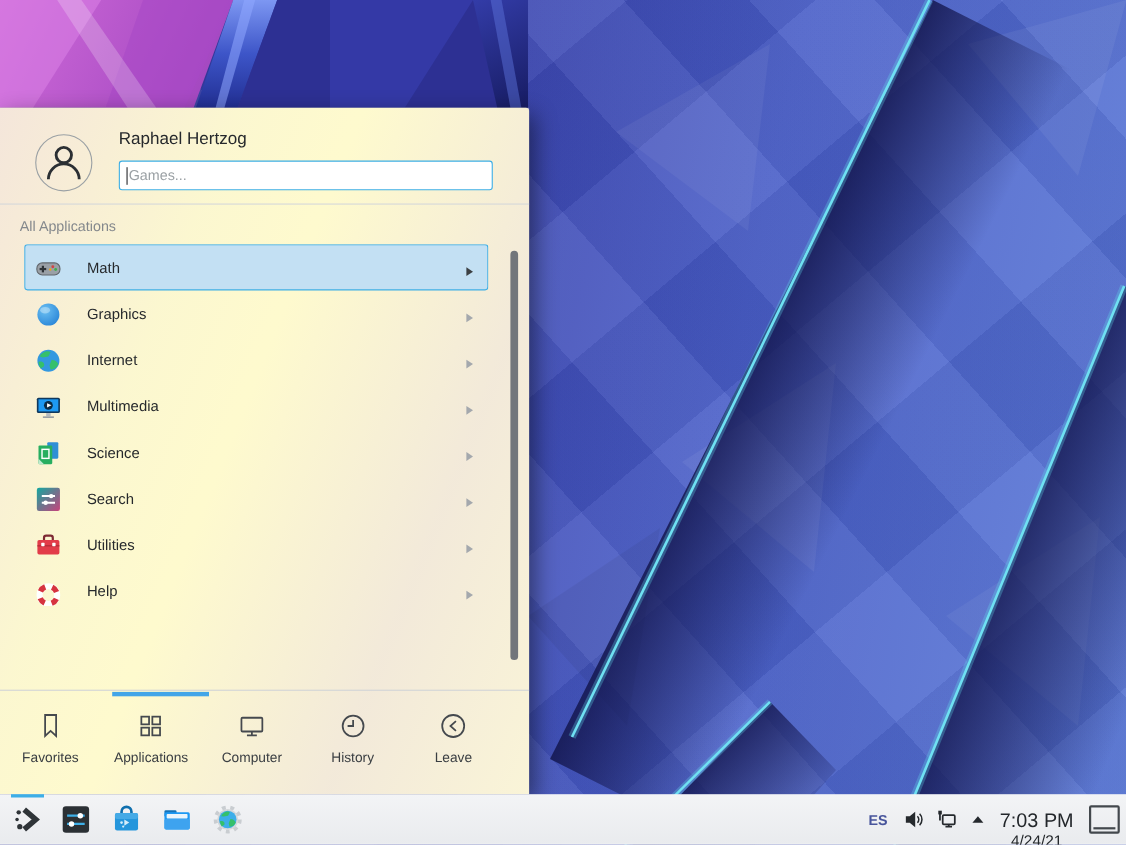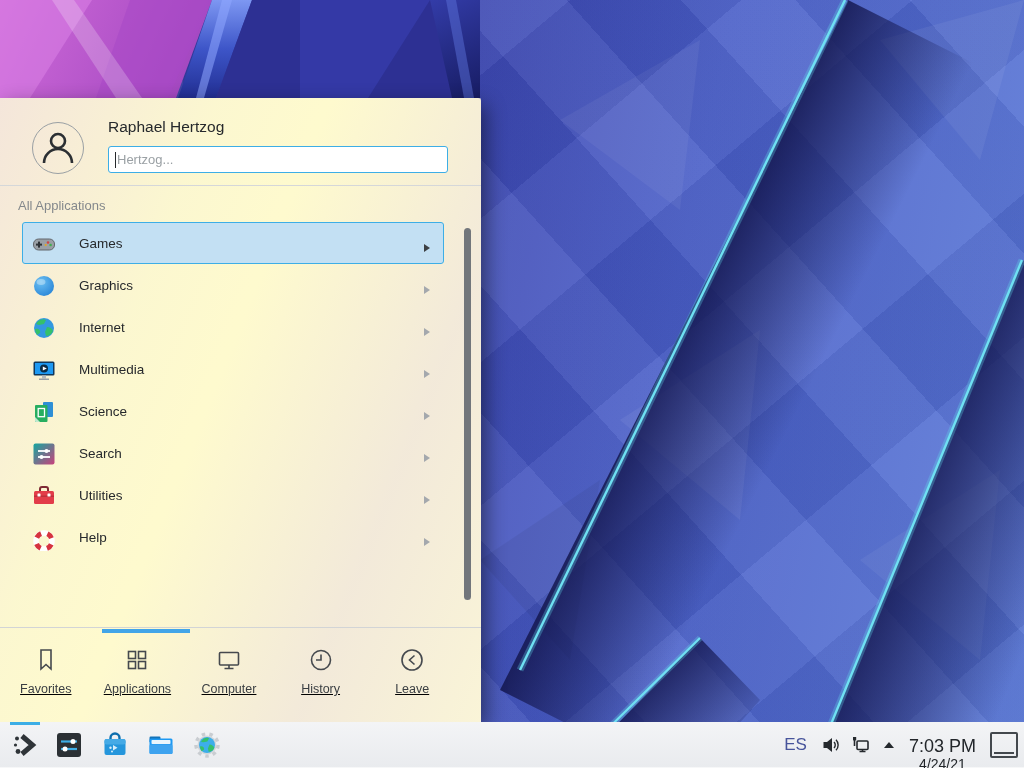--- a/index.html
+++ b/index.html
@@ -45,34 +45,34 @@
     border:1px solid transparent; border-radius:3px; }
   .category-row.selected{ background:#c3e0f3; border-color:#3daee6; }
   .cat-icon{ position:absolute; left:8px; top:8px; width:26px; height:26px; }
   .cat-label{ position:absolute; left:56px; font-size:13.5px; color:#26292c; }
   .cat-arrow{ position:absolute; right:12px; top:16px; }
 
   .scrollbar-thumb{ left:464px; top:130px; width:7px; height:372px; background:#72767b; border-radius:3.5px; }
 
   .footer-divider{ left:0; top:529px; width:481px; height:1px; background:#d2d4d6; }
   .tab-indicator{ left:102px; top:531px; width:88px; height:4px; background:#42a5e8; }
-  .tab-bar{ left:0; top:534px; width:458px; height:90px; display:flex;text-decoration:underline; }
+  .tab-bar{ left:0; top:534px; width:458px; height:90px; display:flex; }
   .tab{ flex:1; display:flex; flex-direction:column; align-items:center; padding-top:14px; }
   .tab-icon{ width:28px; height:28px; }
   .tab-label{ margin-top:8px; font-size:12.5px; color:#3a3e42; }
 
   
   .panel{
     position:absolute; left:0; top:722px; width:1024px; height:46px;
     background:linear-gradient(#f3f4f6,#e9ebee); box-shadow:0 -1px 0 rgba(255,255,255,0.6) inset; z-index:6;
   }
   .task-btn{ position:absolute; top:8px; width:30px; height:30px; }
   .active-line{ position:absolute; left:10px; top:0; width:30px; height:3px; background:#3daee6; }
   .tray{ position:absolute; right:6px; top:0; height:46px; display:flex; align-items:center; }
-  .kbd-layout{ font-size:17px; font-weight:normal; color:#47549b; margin-right:14px; }
+  .kbd-layout{ font-size:13px; font-weight:bold; color:#47549b; margin-right:14px; }
   .tray-icon{ width:20px; height:20px; margin-right:10px; }
   .tray-arrow{ width:16px; height:16px; margin-right:12px; }
   .clock{ text-align:center; margin-right:14px; line-height:1; }
   .clock-time{ font-size:18px; color:#22262a;margin-top:17px; }
   .clock-date{ font-size:14px; color:#22262a; margin-top:2px;text-decoration:underline; }
   .show-desktop{ width:28px; height:26px; border:2px solid #43484d; border-radius:2px; position:relative; }
   .show-desktop::after{ content:""; position:absolute; left:2px; right:2px; bottom:2px; height:2px; background:#43484d; }
 </style>
 </head>
 <body>
@@ -145,40 +145,40 @@
 
   <div class="avatar">
     <svg width="50" height="50" viewBox="0 0 50 50">
       <circle cx="25" cy="18" r="7" fill="none" stroke="#2b2f33" stroke-width="2.6"></circle>
       <path d="M11 40 a14 14 0 0 1 28 0" fill="none" stroke="#2b2f33" stroke-width="2.6"></path>
     </svg>
   </div>
   <div class="user-name">Raphael Hertzog</div>
   <div class="search-box">
     <span class="search-caret"></span>
-    <span class="search-placeholder">Hertzog...</span>
+    <span class="search-placeholder">Games...</span>
   </div>
   <div class="header-divider"></div>
 
   <div class="section-label">All Applications</div>
 
   <div class="category-list">
 
     <div class="category-row selected">
       <span class="cat-icon">
         <svg viewBox="0 0 26 26" width="26" height="26">
           <rect x="2.5" y="8" width="21" height="11" rx="5" fill="#9aa0a6" stroke="#62676d"></rect>
           <rect x="7" y="10.6" width="2" height="6" fill="#2f3337"></rect>
             <rect x="5" y="12.6" width="6" height="2" fill="#2f3337"></rect>
           <circle cx="17" cy="11.5" r="1.3" fill="#d24444"></circle>
             <circle cx="19.6" cy="14" r="1.3" fill="#3fae4f"></circle>
             <circle cx="14.7" cy="14" r="1.1" fill="#e8a51e"></circle>
         </svg>
       </span>
-      <span class="cat-label">Games</span>
+      <span class="cat-label">Math</span>
       <span class="cat-arrow">
         <svg width="8" height="10" viewBox="0 0 8 10">
             <path d="M1 1l6 4-6 4z" fill="#3c4043"></path>
           </svg>
       </span>
     </div>
 
     <div class="category-row">
       <span class="cat-icon">
         <svg viewBox="0 0 26 26" width="26" height="26">

